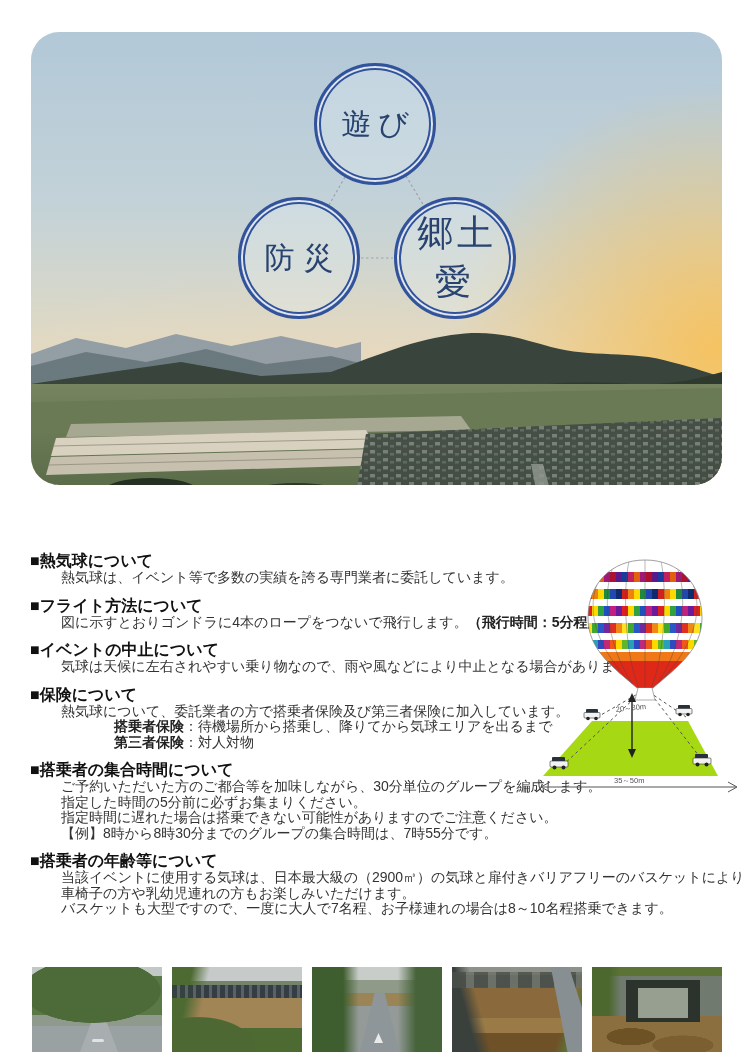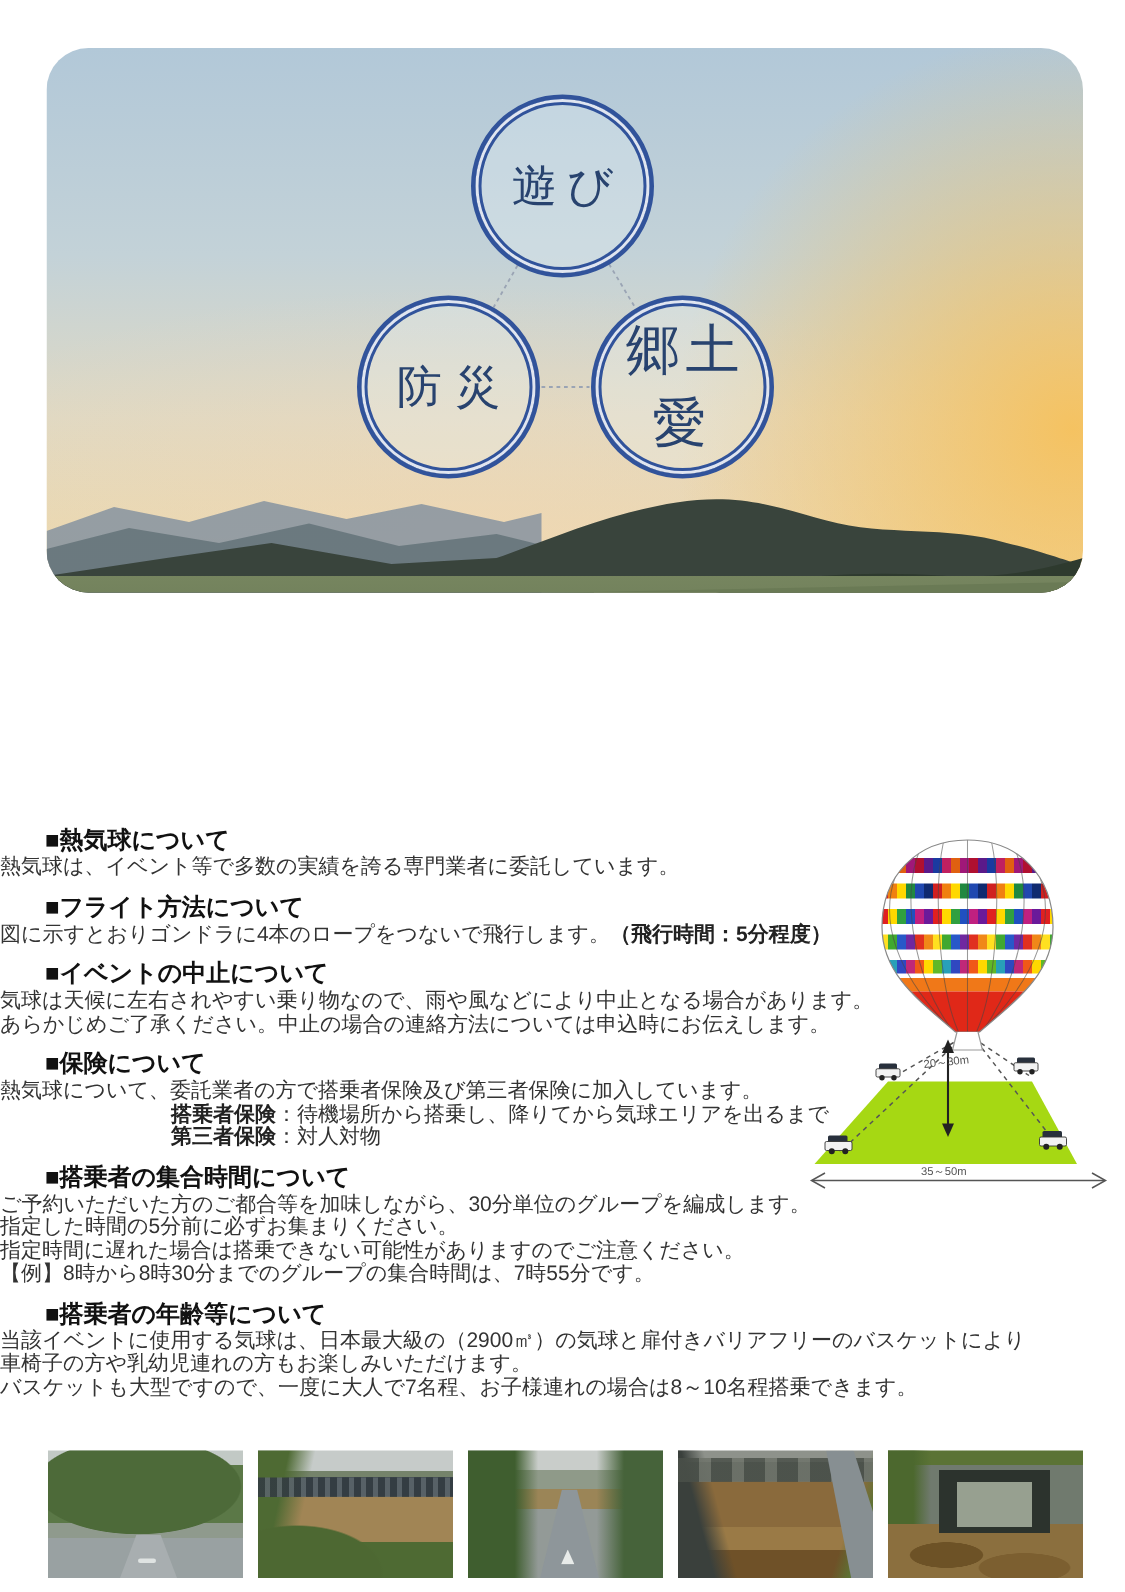--- a/index.html
+++ b/index.html
@@ -1,20 +1,20 @@
 <!DOCTYPE html>
 <html><head>
 <meta charset="utf-8">
 <style>
   html,body{margin:0;padding:0;background:#ffffff;}
   .page{position:relative;width:750px;height:1061px;background:#fff;overflow:hidden;
         font-family:"Liberation Sans","DejaVu Sans",sans-serif;}
 
   
-  .hero{position:absolute;left:31px;top:32px;width:691px;height:363px;overflow:hidden;
+  .hero{position:absolute;left:31px;top:32px;width:691px;height:453px;overflow:hidden;
     background:
       radial-gradient(circle 390px at 99% 70%, rgba(246,193,92,.95), rgba(246,193,92,0) 68%),
       radial-gradient(ellipse 620px 230px at 42% 88%, rgba(242,215,180,.55), rgba(242,215,180,0) 70%),
       linear-gradient(180deg,#b2c8d8 0%,#c3d2d8 38%,#dfd9c4 68%,#eeD8a8 100%); border-radius: 28px;}
   .hero svg.land{position:absolute;left:0;top:0;}
 
   
   .circle{position:absolute;width:116px;height:116px;border-radius:50%;
     border:3px solid #31539b;
     box-shadow:inset 0 0 0 2px rgba(255,255,255,.85), inset 0 0 0 4px #31539b;
@@ -25,21 +25,21 @@
   .c-top{left:283px;top:31px;font-size:30px;letter-spacing:7px;text-indent:7px;}
   .c-left{left:207px;top:165px;font-size:30px;letter-spacing:9px;text-indent:9px;}
   .c-right{left:363px;top:165px;font-size:36px;letter-spacing:4px;text-indent:4px;}
   .connectors{position:absolute;left:0;top:0;}
 
   
   .sections{position:absolute;left:0;top:551px;width:674px;}
   .sec-h{margin-top:10px;padding-left:30px;font-size:16px;line-height:19px;font-weight:bold;
          color:#111;white-space:nowrap;}
   .sections .sec-h:first-child{margin-top:0;}
-  .sec-l{font-size:14px;line-height:15.5px;color:#333;white-space:nowrap;}
+  .sec-l{padding-left:61px;font-size:14px;line-height:15.5px;color:#333;white-space:nowrap;}
   .sec-l.ind2{padding-left:114px;}
   .sec-l .b{font-weight:bold;color:#222;}
 
   
   .diagram{position:absolute;left:538px;top:554px;}
   .diagram text{font-family:"Liberation Sans","DejaVu Sans",sans-serif;}
 
   
   .photo-row{position:absolute;left:32px;top:967px;width:690px;height:85px;}
   .ph{position:absolute;top:0;width:130px;height:85px;overflow:hidden;}
@@ -152,21 +152,20 @@
     </div>
   </div>
 
   <div class="sections" id="sections">
       <div class="sec-h">■熱気球について</div>
       <div class="sec-l"><span>熱気球は、イベント等で多数の実績を誇る専門業者に委託しています。</span></div>
       <div class="sec-h">■フライト方法について</div>
       <div class="sec-l"><span>図に示すとおりゴンドラに4本のロープをつないで飛行します。</span><span class="b">（飛行時間：5分程度）</span></div>
       <div class="sec-h">■イベントの中止について</div>
       <div class="sec-l"><span>気球は天候に左右されやすい乗り物なので、雨や風などにより中止となる場合があります。</span></div>
-      <div class="sec-l"><span>あらかじめご了承ください。中止の場合の連絡方法については申込時にお伝えします。</span></div>
       <div class="sec-h">■保険について</div>
       <div class="sec-l"><span>熱気球について、委託業者の方で搭乗者保険及び第三者保険に加入しています。</span></div>
       <div class="sec-l ind2"><span class="b">搭乗者保険</span><span>：待機場所から搭乗し、降りてから気球エリアを出るまで</span></div>
       <div class="sec-l ind2"><span class="b">第三者保険</span><span>：対人対物</span></div>
       <div class="sec-h">■搭乗者の集合時間について</div>
       <div class="sec-l"><span>ご予約いただいた方のご都合等を加味しながら、30分単位のグループを編成します。</span></div>
       <div class="sec-l"><span>指定した時間の5分前に必ずお集まりください。</span></div>
       <div class="sec-l"><span>指定時間に遅れた場合は搭乗できない可能性がありますのでご注意ください。</span></div>
       <div class="sec-l"><span>【例】8時から8時30分までのグループの集合時間は、7時55分です。</span></div>
       <div class="sec-h">■搭乗者の年齢等について</div>

